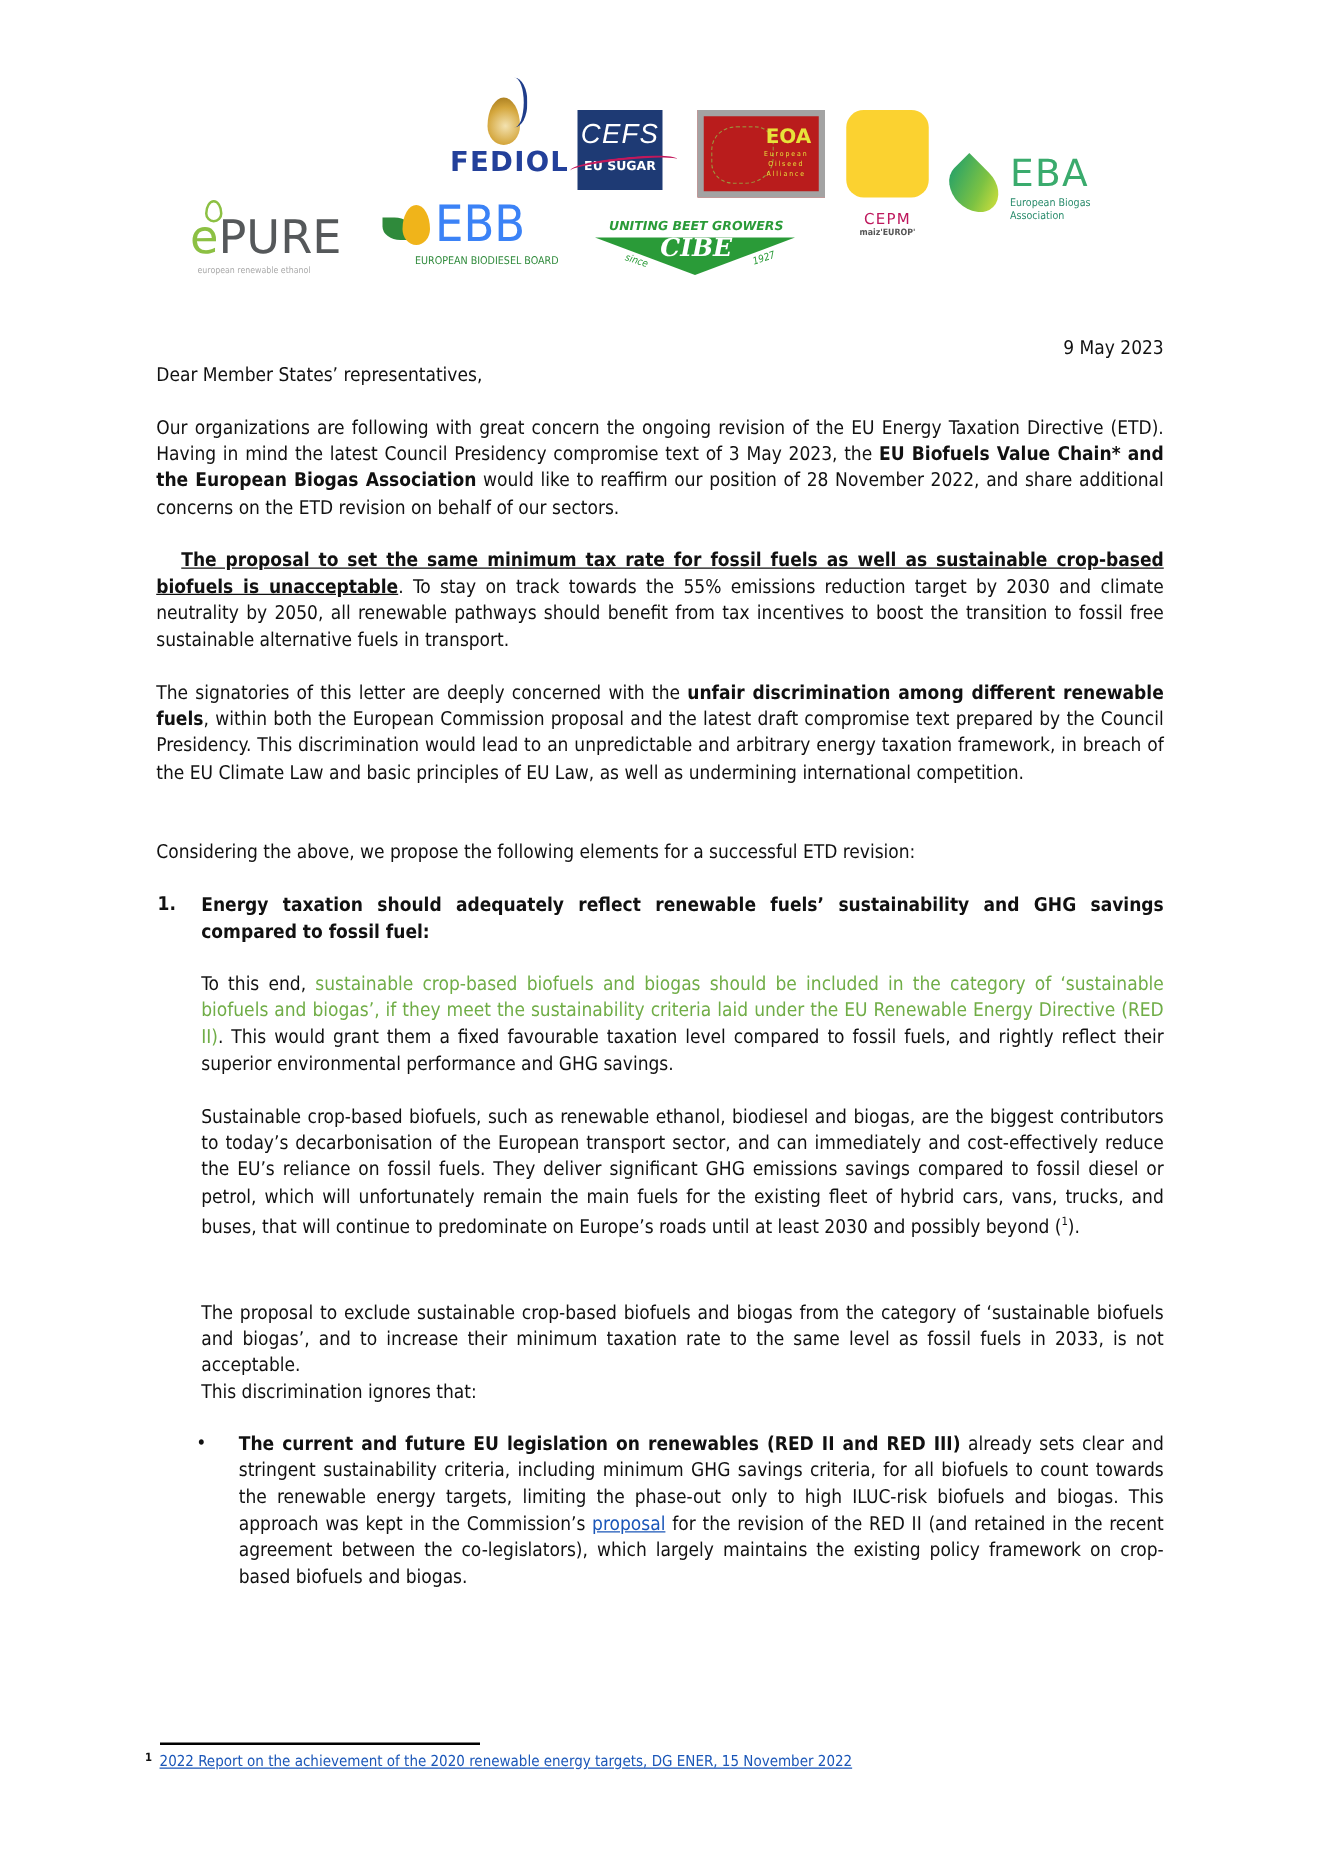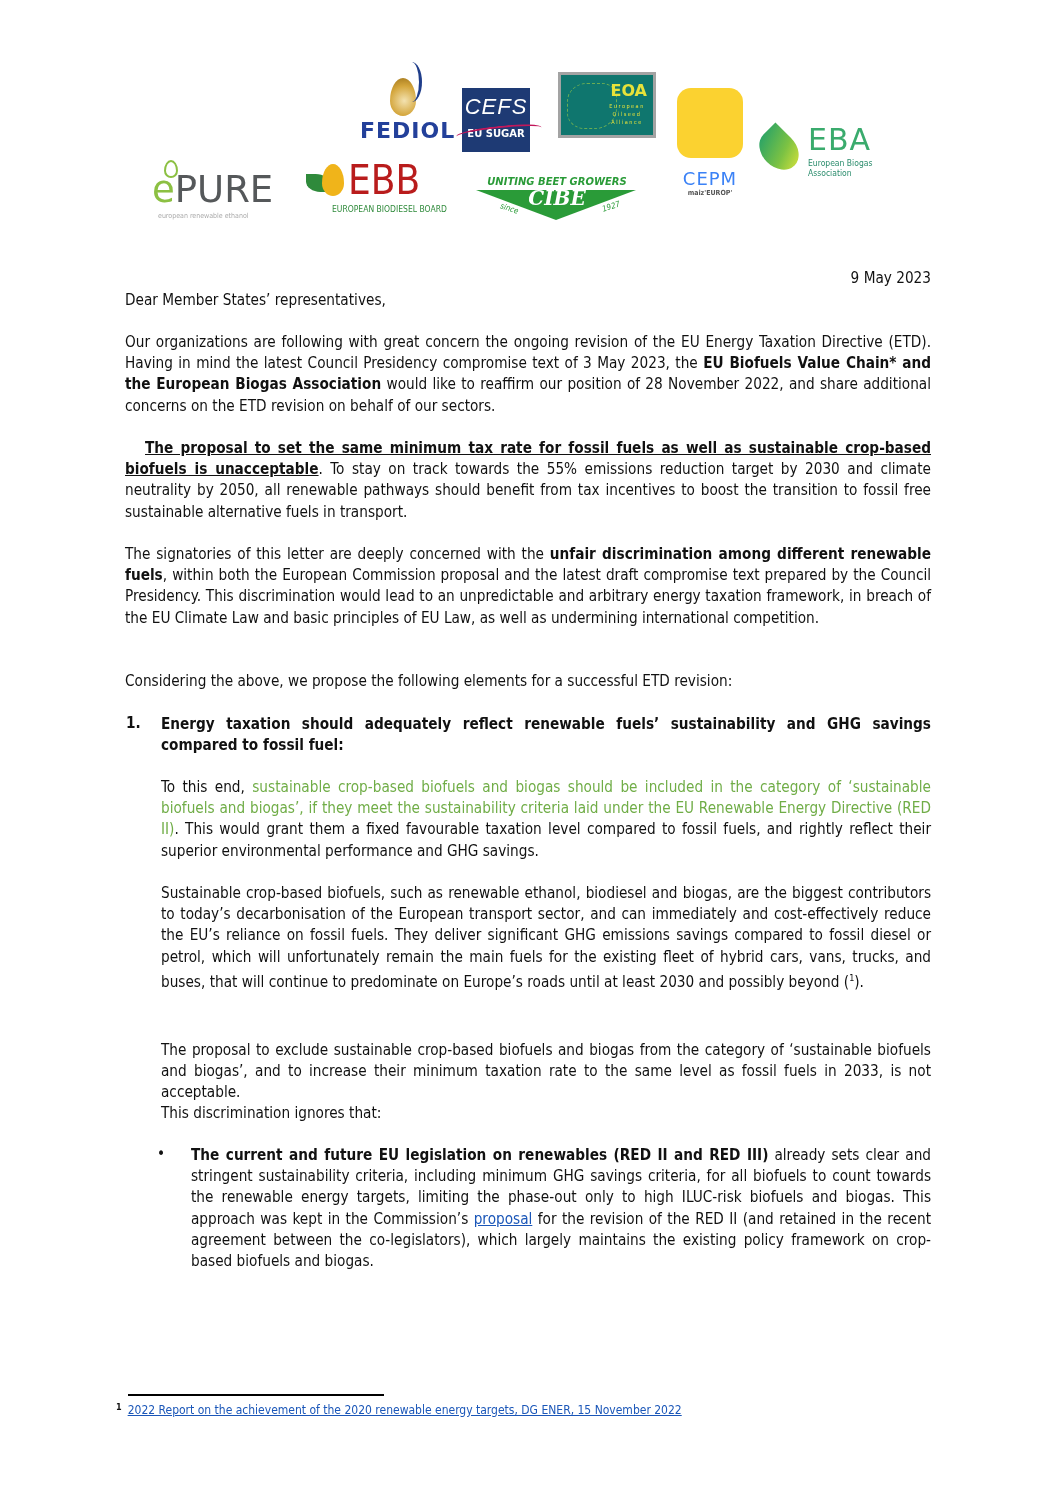--- a/index.html
+++ b/index.html
@@ -22,47 +22,47 @@
                   position:relative; }
   .fediol .drop:before { content:""; position:absolute; right:-6px; top:-16px; width:18px; height:40px;
                   border-right:3px solid #1f3d8a; border-radius:0 50% 50% 0; }
   .fediol .name { font-family:"DejaVu Sans", sans-serif; font-weight:bold; color:#23409a; font-size:22px; letter-spacing:1px; margin-top:2px; }
 
   .cefs { left:462px; top:88px; width:68px; height:64px; background:#1e3a74; color:#fff; text-align:center; }
   .cefs .top { font-family:Liberation Sans, sans-serif; font-style:italic; font-size:22px; padding-top:6px; letter-spacing:1px; }
   .cefs .bot { font-family:"DejaVu Sans", sans-serif; font-weight:bold; font-size:10px; margin-top:8px; }
   .cefs .swoosh { position:absolute; left:-6px; top:38px; width:86px; height:10px; border-top:2px solid #c2185b; border-radius:50%; transform:rotate(-6deg); }
 
-  .eoa { left:558px; top:72px; width:92px; height:60px; background:#0f766e; border:3px solid #a3a3a3; }
+  .eoa { left:558px; top:88px; width:92px; height:60px; background:#b91c1c; border:5px solid #a3a3a3; }
   .eoa .t { position:absolute; right:6px; top:6px; font-family:"DejaVu Sans", sans-serif; font-weight:bold; font-size:16px; color:#e7e23a; }
   .eoa .s { position:absolute; right:6px; top:27px; font-size:5.5px; color:#e7e23a; line-height:8px; text-align:center; letter-spacing:1.5px; }
   .eoa .map { position:absolute; left:6px; top:8px; width:48px; height:44px; border:1px dashed #8fc44a; border-radius:40% 30% 45% 35%; opacity:.7; }
 
   .cepm { left:675px; top:88px; width:70px; height:110px; text-align:center; }
   .cepm .sq { width:66px; height:70px; background:#fbd230; border-radius:14px; margin:0 auto; }
-  .cepm .n { font-family:"DejaVu Sans", sans-serif; font-size:18px; color:#3b82f6; margin-top:10px; letter-spacing:1px; }
+  .cepm .n { font-family:"DejaVu Sans", sans-serif; font-size:12px; color:#be185d; margin-top:10px; letter-spacing:1px; }
   .cepm .m { font-size:7px; color:#555; font-weight:bold; }
 
   .eba { left:762px; top:122px; width:120px; height:60px; }
   .eba .leaf { position:absolute; left:0; top:6px; width:34px; height:44px; border-radius:50% 0 50% 50%;
                transform:rotate(-45deg); background:linear-gradient(160deg,#1f9f6b 0%,#7cc243 60%,#d7e23b 100%); }
   .eba .t { position:absolute; left:46px; top:0; font-family:"DejaVu Sans", sans-serif; font-size:30px; color:#3aab6d; letter-spacing:1px; }
   .eba .s { position:absolute; left:46px; top:36px; font-size:8.5px; color:#2a8c6c; line-height:10px; }
 
   .epure { left:152px; top:160px; width:135px; height:60px; }
   .epure .drop { position:absolute; left:12px; top:0; width:10px; height:14px; border:2px solid #8cc043; border-radius:50% 50% 50% 50% / 60% 60% 40% 40%; }
   .epure .w { position:absolute; left:0; top:10px; font-family:"DejaVu Sans", sans-serif; font-size:37px; line-height:40px; white-space:nowrap; }
   .epure .e { color:#8cc043; }
   .epure .p { color:#55585a; }
   .epure .s { position:absolute; left:6px; top:52px; font-size:7px; color:#aaa; white-space:nowrap; }
 
   .ebb { left:306px; top:160px; width:128px; height:60px; }
   .ebb .leaf { position:absolute; left:0; top:14px; width:24px; height:18px; background:#2f8a3b; border-radius:0 60% 0 60%; }
   .ebb .drop { position:absolute; left:16px; top:4px; width:22px; height:32px; background:#f0b41a; border-radius:50% 50% 50% 50% / 60% 60% 40% 40%; }
-  .ebb .t { position:absolute; left:42px; top:-2px; font-family:"DejaVu Sans Condensed","DejaVu Sans", sans-serif; font-size:40px; color:#b91c1c; line-height:44px; }
+  .ebb .t { position:absolute; left:42px; top:-2px; font-family:"DejaVu Sans Condensed","DejaVu Sans", sans-serif; font-size:40px; color:#3b82f6; line-height:44px; }
   .ebb .s { position:absolute; left:2px; top:44px; font-size:8.5px; color:#2f8a3b; white-space:nowrap; font-family:"DejaVu Sans Condensed","DejaVu Sans", sans-serif;padding-left:24px; }
 
   .cibe { left:472px; top:176px; width:170px; height:52px; }
   .cibe .top { font-family:"DejaVu Sans", sans-serif; font-weight:bold; font-style:italic; font-size:10px; color:#2a9b38; text-align:center; white-space:nowrap; }
   .cibe .tri { position:absolute; left:4px; top:14px; width:0; height:0; border-left:80px solid transparent; border-right:80px solid transparent; border-top:30px solid #2a9b38; }
   .cibe .mid { position:absolute; left:0; width:170px; top:10px; text-align:center; color:#fff; font-family:"DejaVu Serif", serif; font-style:italic; font-weight:bold; font-size:20px; }
   .cibe .since { position:absolute; left:28px; top:28px; font-size:8px; color:#2a9b38; font-style:italic; transform:rotate(18deg); }
   .cibe .year { position:absolute; right:22px; top:26px; font-size:8px; color:#2a9b38; font-style:italic; transform:rotate(-18deg); }
 
   

